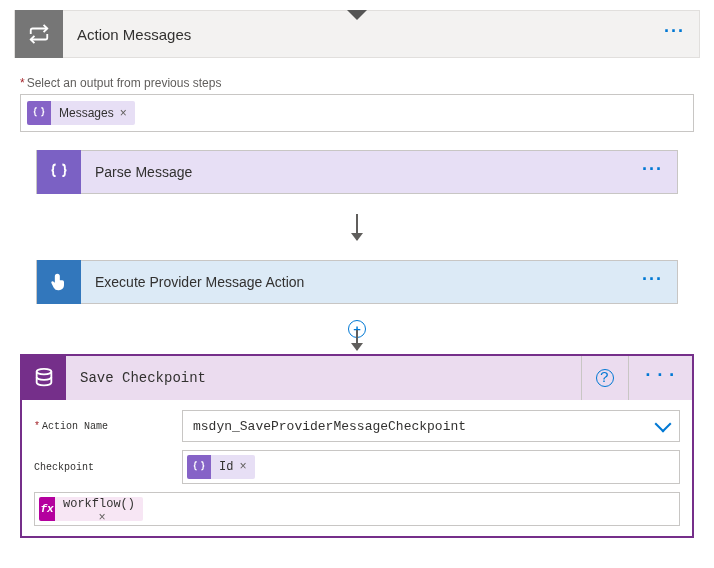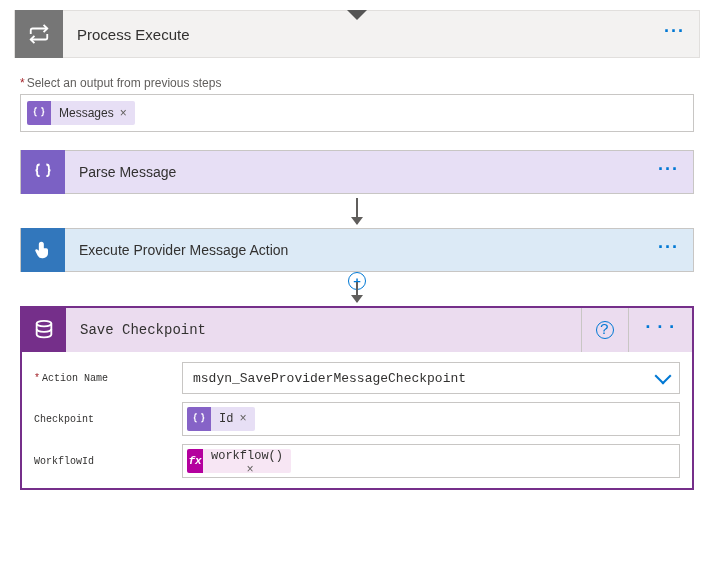--- a/index.html
+++ b/index.html
@@ -12,21 +12,21 @@
   .body-area { padding: 18px 6px 8px 6px; }
   .field-label { font-size: 12px; color: #605e5c; margin-bottom: 4px; }
   .req { color: #a4262c; margin-right: 2px; }
   .input-box { border: 1px solid #c8c6c4; padding: 6px; background: #fff; display: flex; align-items: center; gap: 6px; }
   .token { display: inline-flex; align-items: flex-start; height: 24px; border-radius: 2px; font-size: 12px; }
   .token-icon { width: 24px; height: 24px; background: #8663c7; display: flex; align-items: center; justify-content: center; border-radius: 2px 0 0 2px; }
   .token-body { background: #e7dff5; padding: 0 8px; height: 24px; display: flex; align-items: center; border-radius: 0 2px 2px 0; }
   .token-x { margin-left: 6px; color: #605e5c; cursor: pointer; }
   .fx-icon { width: 16px; height: 24px; background: #b4009e; display: flex; align-items: center; justify-content: center; border-radius: 2px 0 0 2px; color: #fff; font-style: italic; font-size: 11px; font-weight: bold; }
   .fx-body { background: #f7e6f4; padding: 0 8px; height: 24px; display: flex; align-items: center; border-radius: 0 2px 2px 0; flex-direction: column; }
-  .step-card { display: flex; align-items: center; height: 44px; border: 1px solid #c8c6c4; margin: 0; }
+  .step-card { display: flex; align-items: center; height: 44px; border: 1px solid #c8c6c4; margin: 16px; }
   .step-violet { background: #e7dff5; }
   .step-violet .step-ic { background: #7b61c4; }
   .step-blue { background: #dceaf6; }
   .step-blue .step-ic { background: #3277bc; }
   .step-ic { width: 44px; height: 44px; display: flex; align-items: center; justify-content: center; flex-shrink: 0; }
   .step-title { flex: 1; padding-left: 14px; font-size: 14px; }
   .arrow-wrap { height: 34px; display: flex; align-items: center; justify-content: center; position: relative; }
   .arrow-line { width: 2px; height: 26px; background: #605e5c; position: relative; }
   .arrow-line::after { content: ""; position: absolute; bottom: -1px; left: 50%; transform: translateX(-50%); width: 0; height: 0; border-left: 6px solid transparent; border-right: 6px solid transparent; border-top: 8px solid #605e5c; }
   .plus-badge { position: absolute; top: 0px; left: 50%; transform: translateX(-50%); width: 18px; height: 18px; border: 1.5px solid #0078d4; border-radius: 50%; background: #fff; display: flex; align-items: center; justify-content: center; color: #0078d4; font-size: 13px; font-weight: bold; line-height: 1; }
@@ -51,21 +51,21 @@
 <div class="header-bar">
   <div class="tri-down"></div>
   <div class="header-icon">
     <svg width="22" height="22" viewBox="0 0 24 24" fill="none" stroke="#fff" stroke-width="2">
       <polyline points="17 2 21 6 17 10"></polyline>
         <path d="M3 12V8a2 2 0 0 1 2-2h16"></path>
       <polyline points="7 22 3 18 7 14"></polyline>
         <path d="M21 12v4a2 2 0 0 1-2 2H3"></path>
     </svg>
   </div>
-  <div class="header-title">Process Execute</div>
+  <div class="header-title">Action Messages</div>
   <div class="dots">···</div>
 </div>
 
 <div class="body-area">
 
   <div class="field-label"><span class="req">*</span><span>Select an output from previous steps</span></div>
   <div class="input-box" style="margin-bottom:18px;">
     <span class="token">
       <span class="token-icon">
         <svg width="14" height="14" viewBox="0 0 24 24" stroke="#fff" stroke-width="2.2" fill="none">
@@ -151,21 +151,20 @@
               <span class="token-body">
                   <span>Id</span>
                   <span class="token-x">×</span>
                 </span>
             </span>
           </div>
         </div>
       </div>
 
       <div class="kv-row">
-        <div class="kv-label">WorkflowId</div>
         <div class="kv-value">
           <div class="input-box" style="padding:4px;">
             <span class="token">
               <span class="fx-icon">fx</span>
               <span class="fx-body">
                   <span>workflow()</span>
                   <span class="token-x">×</span>
                 </span>
             </span>
           </div>

